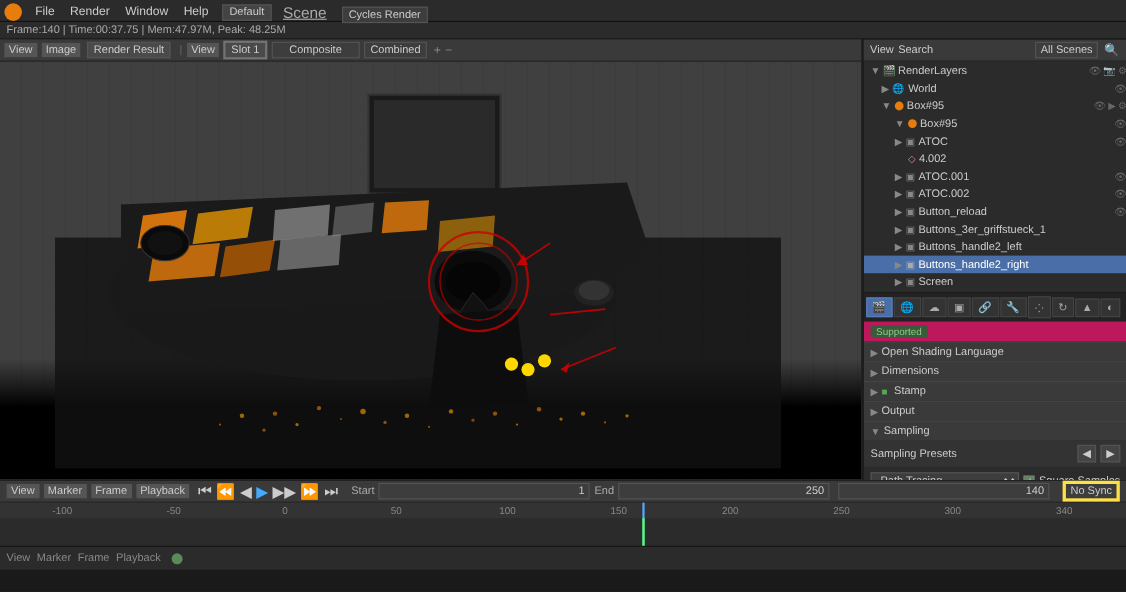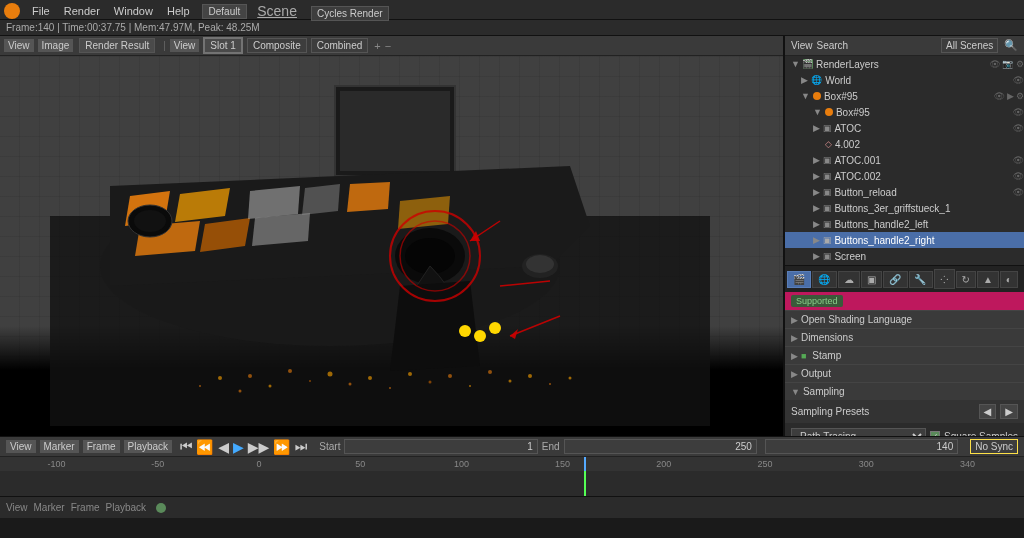--- a/index.html
+++ b/index.html
@@ -492,21 +492,21 @@
       </svg>
     </div>
 
     <div class="viewport-header">
       <button class="vp-btn">View</button>
       <button class="vp-btn">Image</button>
       <span style="background:#4a4a4a; border:1px solid #555; color:#ccc; padding:1px 5px; font-size:10px; margin-left:2px;">Render Result</span>
       <span style="font-size:10px; color:#666; margin-left:4px;">|</span>
       <button class="vp-btn">View</button>
       <span style="background:#4a4a4a; border:2px solid #737373; color:#ccc; padding:1px 5px; font-size:10px;">Slot 1</span>
-      <span style="background:#3d3d3d; border:1px solid #555; color:#ccc; padding:1px 5px; font-size:10px;">Composite</span>
+      <span style="background:#3d3d3d; border:1px solid #555; color:#ccc; padding:1px 15px; font-size:10px;">Composite</span>
       <span style="background:#3d3d3d; border:1px solid #555; color:#ccc; padding:1px 5px; font-size:10px;">Combined</span>
       <span style="margin-left:2px; font-size:11px; color:#888; cursor:pointer;">+</span>
       <span style="font-size:11px; color:#888; cursor:pointer;">−</span>
     </div>
   </div>
 
   <div id="right-panel">
 
     <div id="outliner">
       <div class="panel-header">
@@ -708,21 +708,21 @@
     <span style="font-size:14px; cursor:pointer; color:#4af;">▶</span>
     <span style="font-size:14px; cursor:pointer; color:#ccc;">▶▶</span>
     <span style="font-size:14px; cursor:pointer; color:#ccc;">⏩</span>
     <span style="font-size:14px; cursor:pointer; color:#ccc;">⏭</span>
 
     <span style="margin-left:8px; font-size:10px; color:#aaa;">Start</span>
     <span class="prop-value" style="width:35px;">1</span>
     <span style="font-size:10px; color:#aaa;">End</span>
     <span class="prop-value" style="width:35px;">250</span>
     <span class="prop-value" style="width:40px; margin-left:4px;">140</span>
-    <span style="margin-left:8px; background:#3d3d3d; border:1px solid #fde047; color:#ccc; padding:1px 4px; font-size:10px; cursor:pointer;">No Sync</span>
+    <span style="margin-left:8px; background:#3d3d3d; border:3px solid #fde047; color:#ccc; padding:1px 4px; font-size:10px; cursor:pointer;">No Sync</span>
   </div>
   <div class="timeline-body">
 
     <div style="position:absolute; top:0; left:0; right:0; height:14px; background:#333; display:flex; align-items:center; padding:0 4px; overflow:hidden;">
       <div style="display:flex; width:100%; justify-content:space-between; padding:0 2px;">
         <span class="t-marker">-100</span>
         <span class="t-marker">-50</span>
         <span class="t-marker">0</span>
         <span class="t-marker">50</span>
         <span class="t-marker">100</span>

